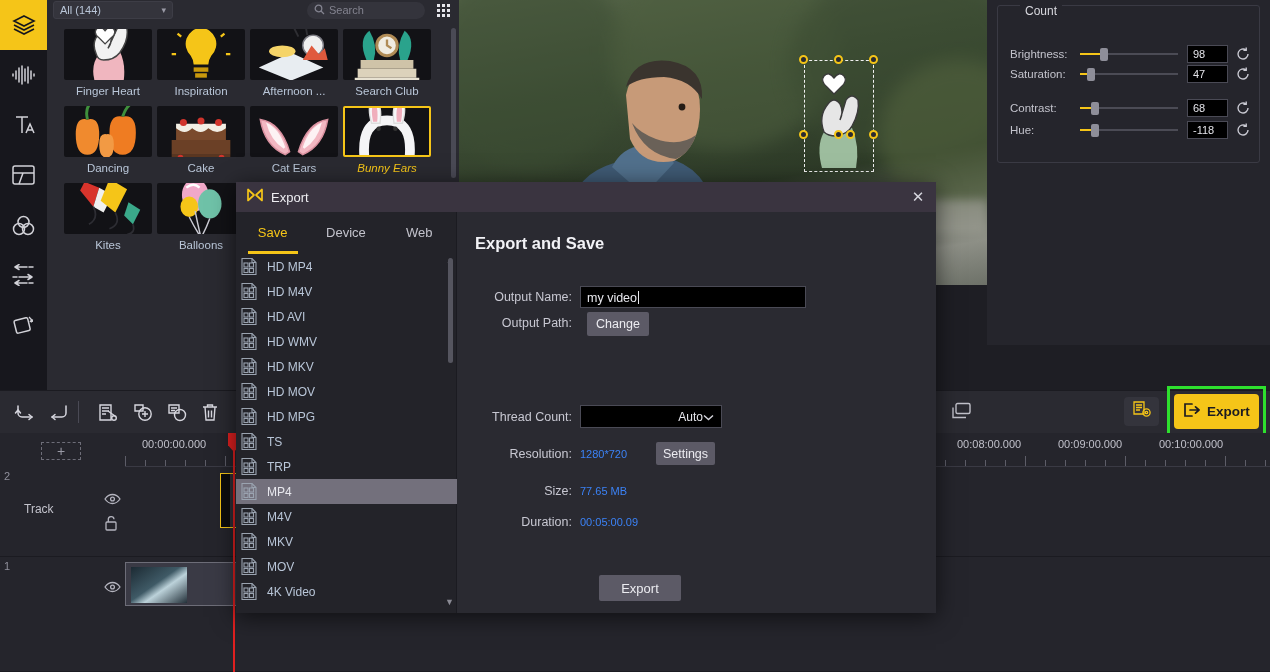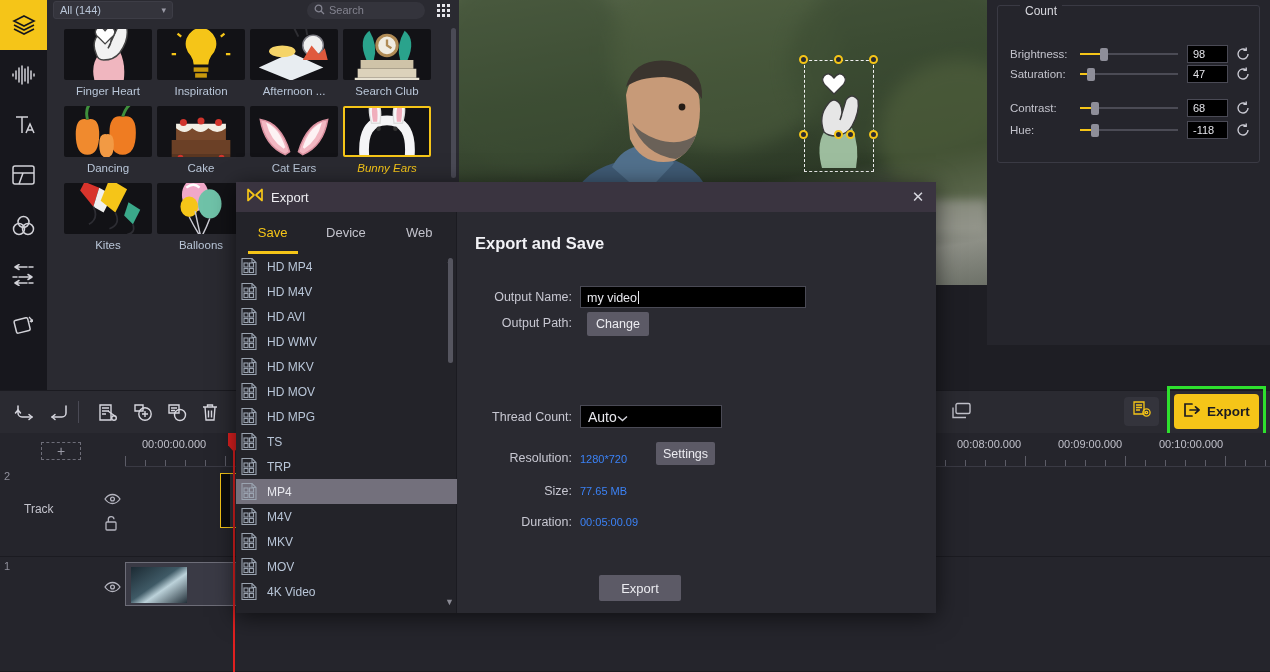--- a/index.html
+++ b/index.html
@@ -265,22 +265,22 @@
     display: inline-block; width: 1px; height: 13px; background: #e8e8ee;
     vertical-align: -2px; margin-left: 1px;
   }
   #change-btn {
     width: 62px; height: 24px; background: #5c5a66; color: #ececf1;
     font-size: 12.5px; display: flex; align-items: center; justify-content: center;
     margin-left: 15px; border-radius: 2px;
   }
   #thread-sel {
     width: 142px; height: 23px; background: #000; border: 1px solid #4a4a55;
-    color: #e8e8ee; font-size: 14px; display: flex; align-items: center;
-    justify-content: flex-start; padding: 0 7px;
+    color: #e8e8ee; font-size: 12px; display: flex; align-items: center;
+    justify-content: flex-end; padding: 0 7px;
   }
   .fvalue { font-size: 11px; color: #3b82f6; padding-top: 3px; }
   #settings-btn {
     width: 59px; height: 23px; background: #5c5a66; color: #ececf1;
     font-size: 12.5px; display: flex; align-items: center; justify-content: center;
     border-radius: 2px; margin-left: 14px;
   }
   #dlg-export-btn {
     position: absolute; left: 599px; top: 575px; width: 82px; height: 26px;
     background: #5c5a66; color: #ececf1; font-size: 13px;
@@ -1028,21 +1028,21 @@
         <div id="thread-sel" style="margin-left:8px;">
           <span>Auto</span>
           <span>
             <svg width="11" height="7" viewBox="0 0 11 7" stroke="#d5d5dd" stroke-width="1.4" fill="none">
                 <path d="M1 1.5l4.5 4 4.5-4"></path>
               </svg>
           </span>
         </div>
       </div>
 
-      <div class="frow" style="left:0;top:230px;align-items:flex-end;">
+      <div class="frow" style="left:0;top:230px;align-items:center;">
         <div class="flabel" style="padding-top:0;">Resolution:</div>
         <div class="fvalue" style="padding-top:0;margin-left:8px;width:62px;">1280*720</div>
         <div id="settings-btn">
           <span>Settings</span>
         </div>
       </div>
 
       <div class="frow" style="left:0;top:272px;align-items:center;">
         <div class="flabel" style="padding-top:0;">Size:</div>
         <div class="fvalue" style="padding-top:0;margin-left:8px;">77.65 MB</div>

